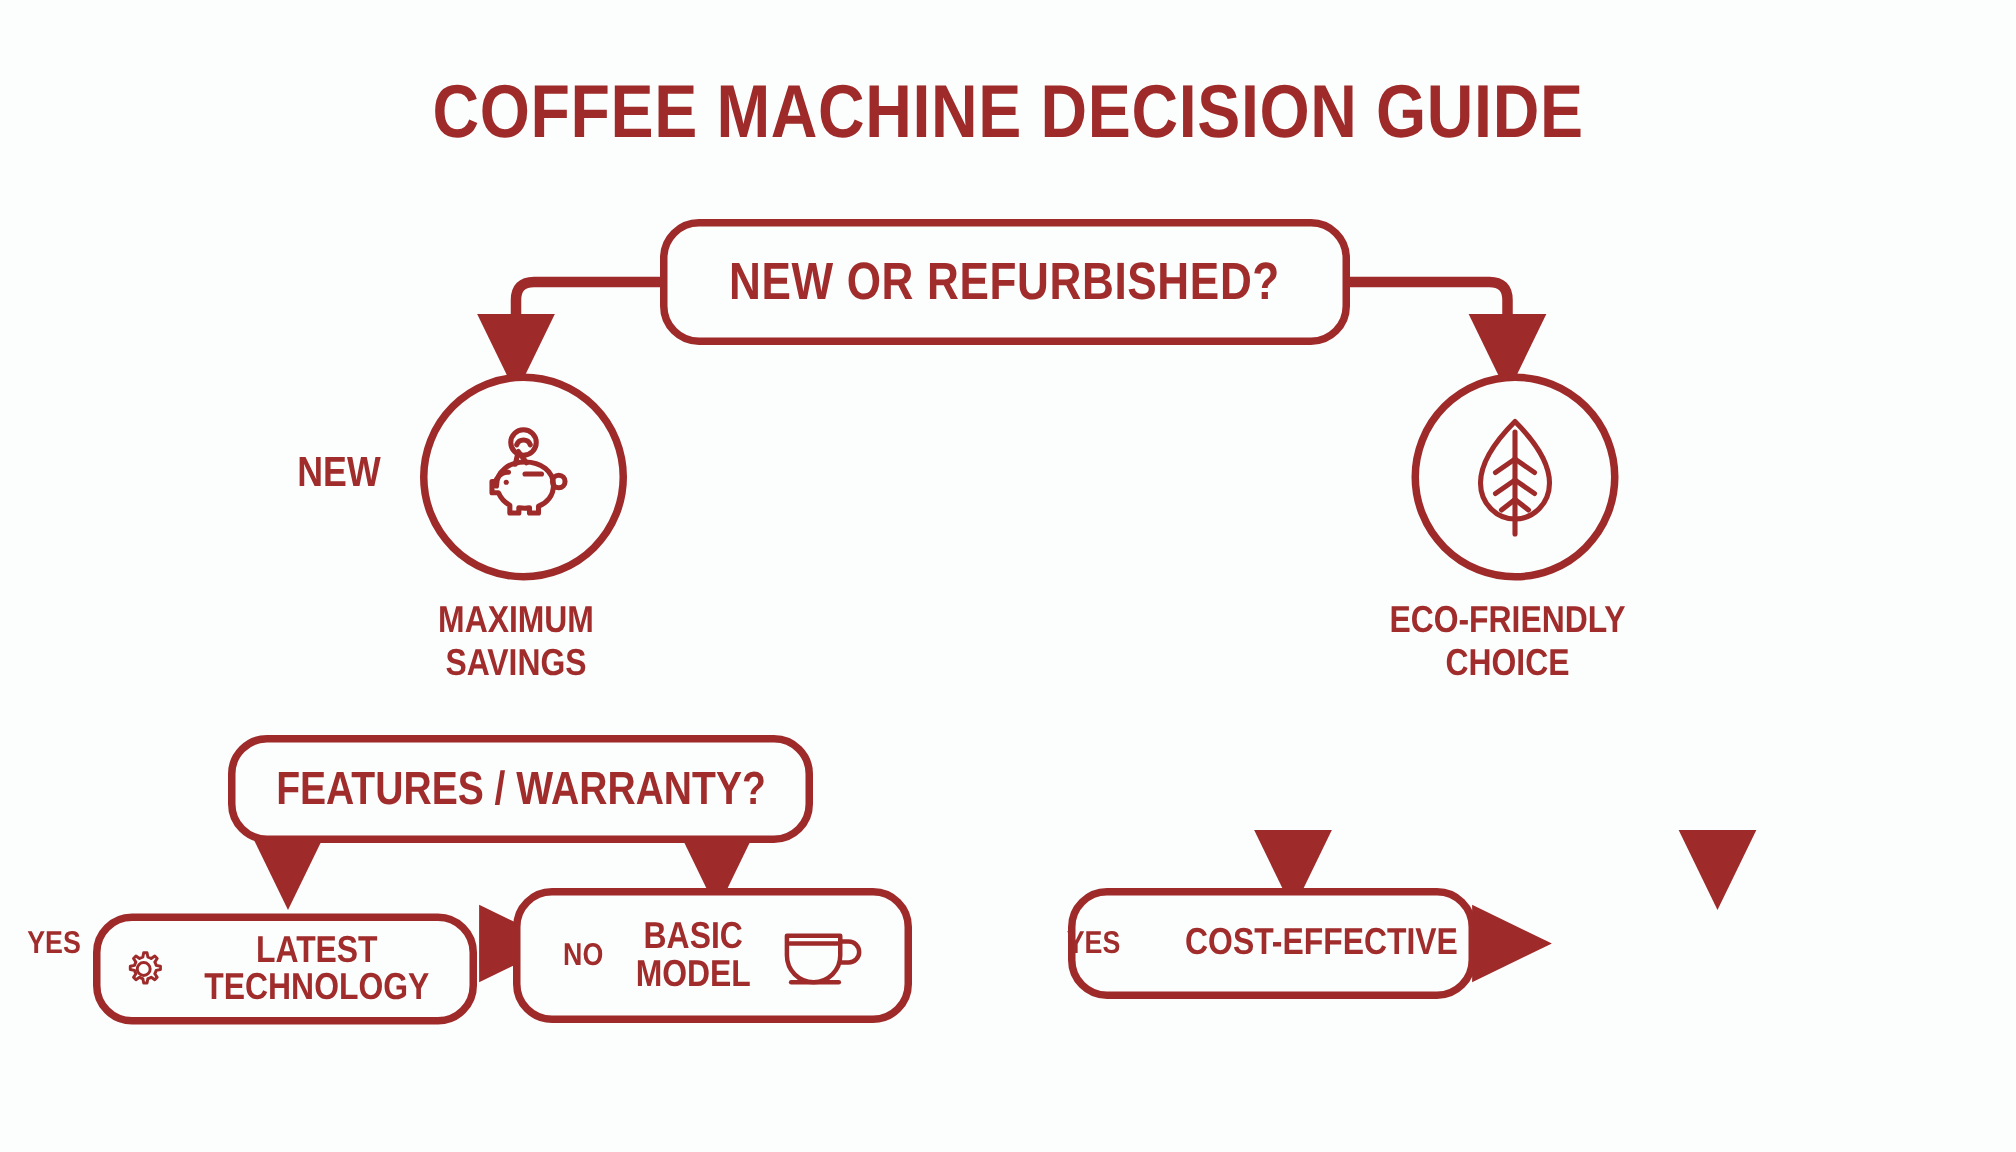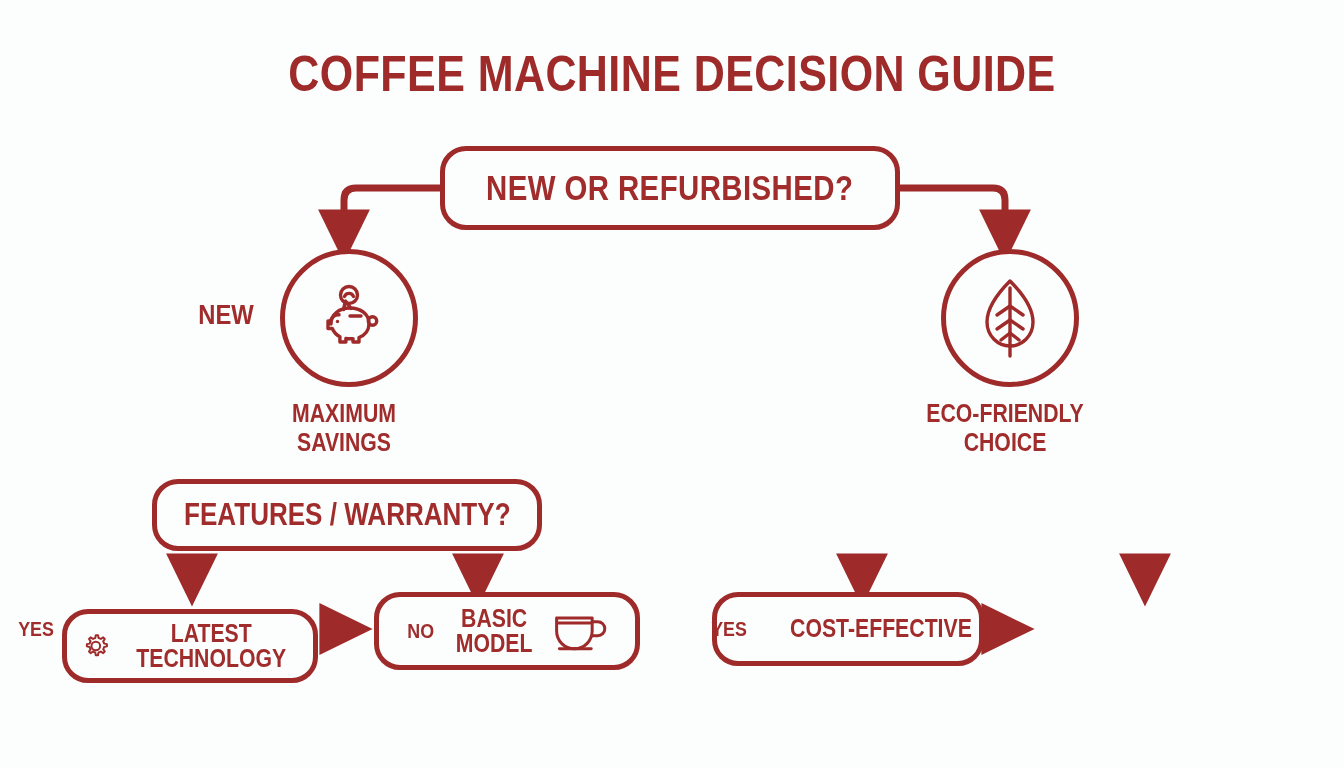--- a/index.html
+++ b/index.html
@@ -66,35 +66,35 @@
     font-weight: bold;
     font-family: "Liberation Sans Narrow", "Liberation Sans", sans-serif;
     transform: scaleX(0.84);
     white-space: nowrap;
     text-align: center;
   }
 
   #box-root { left: 440px; top: 146px; width: 460px; height: 84px; }
   #box-root .box-label { font-size: 35px; letter-spacing: 0.5px; }
 
-  #box-features { left: 152px; top: 479px; width: 390px; height: 72px; }
+  #box-features { left: 152px; top: 490px; width: 390px; height: 72px; }
   #box-budget   { left: 806px; top: 487px; width: 382px; height: 72px; }
   #box-features .box-label, #box-budget .box-label { font-size: 31px; }
 
   
   .result {
     display: flex;
     flex-direction: row;
     align-items: center;
     justify-content: center;
     gap: 12px;
     padding: 0 14px;
   }
   #box-latest   { left: 62px;  top: 592px; width: 256px; height: 74px; margin-top: 17px; }
-  #box-basic    { left: 374px; top: 592px; width: 266px; height: 78px; }
+  #box-basic    { left: 342px; top: 592px; width: 266px; height: 90px; }
   #box-cost     { left: 712px; top: 592px; width: 272px; height: 74px; }
   #box-premium  { left: 1018px;top: 592px; width: 272px; height: 74px; }
 
   .result-text {
     color: #a02c2c;
     font-weight: bold;
     font-family: "Liberation Sans Narrow", "Liberation Sans", sans-serif;
     transform: scaleX(0.85);
     text-align: center;
     line-height: 1.02;

